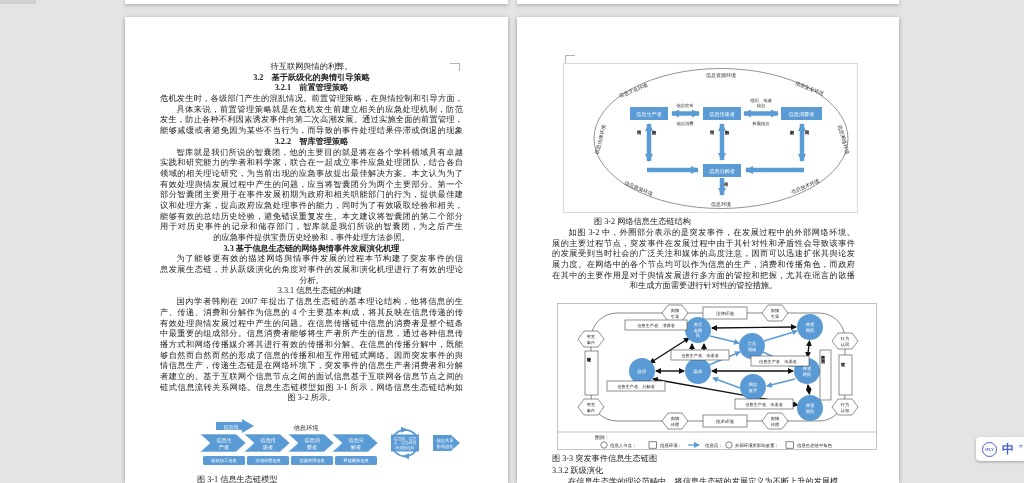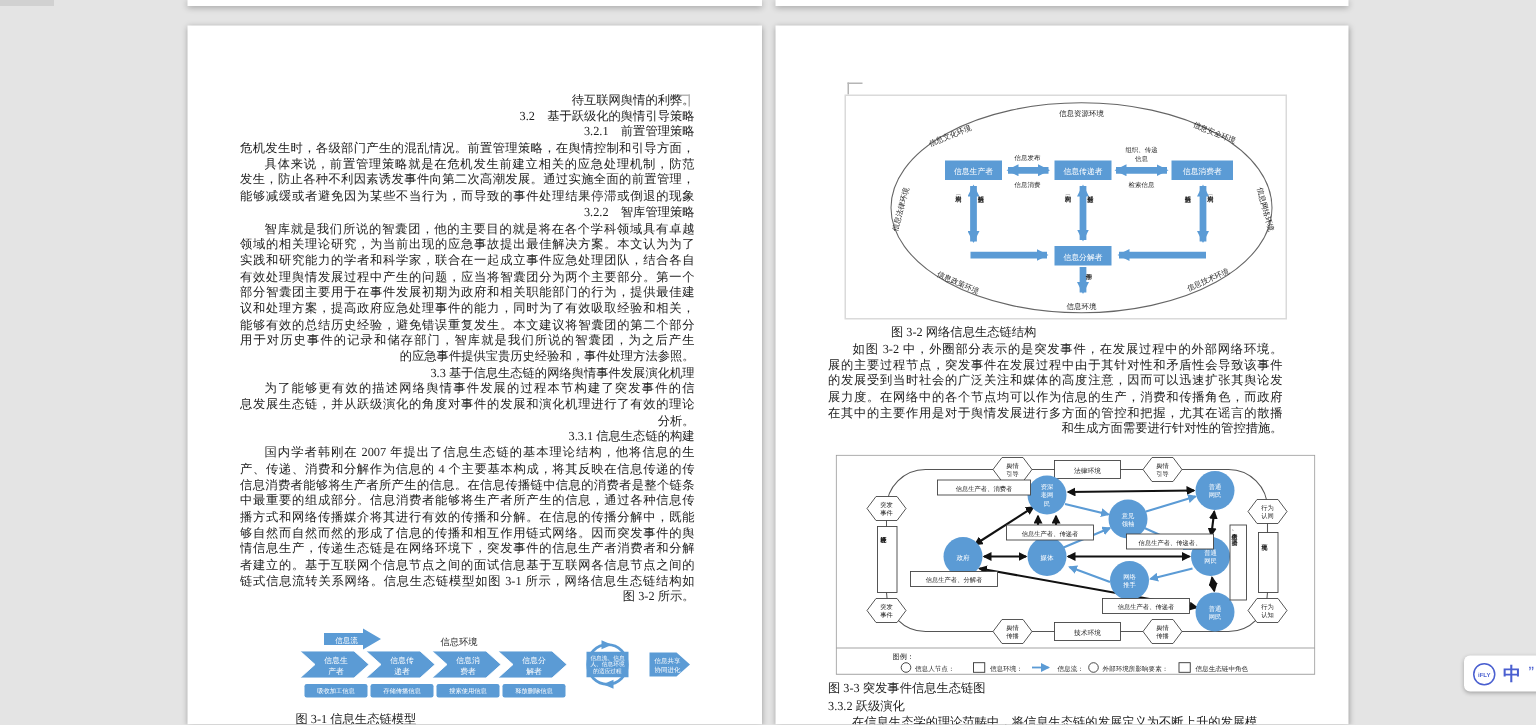--- a/index.html
+++ b/index.html
@@ -8,22 +8,22 @@
   .abs{position:absolute}
   .prev-strip{position:absolute;top:0;height:4px;background:#fff;box-shadow:0 1px 4px rgba(0,0,0,.3)}
   #prev-left{left:125px;width:383px}
   #prev-right{left:517px;width:382px}
   #corner-dark{left:0;top:0;width:36px;height:3.5px;background:#d1d1d1}
   .page{position:absolute;top:17px;background:#fff;box-shadow:0 1px 4px rgba(0,0,0,.35);overflow:hidden;height:466px}
   #page-left{left:125px;width:383px}
   #page-right{left:517px;width:382px}
   .text-block{position:absolute;left:35px;width:303px;font-size:8.2px;color:#1c1c1c}
   .ln{height:10.7px;line-height:10.7px;overflow:hidden;text-align:justify;text-align-last:justify}
-  .ln.s{text-align:right;text-align-last:auto}
-  .ln.b{font-weight:normal}
+  .ln.s{text-align:center;text-align-last:auto}
+  .ln.b{font-weight:bold}
   .ln.i{text-indent:16.4px}
   .caption{position:absolute;font-size:8.2px;color:#1c1c1c;line-height:10.7px;white-space:nowrap}
   .boundary-mark{position:absolute;width:10px;height:8px}
   .bm-tl{border-top:1px solid #b5b5b5;border-left:1px solid #b5b5b5}
   .bm-tr{border-top:1px solid #b5b5b5;border-right:1px solid #b5b5b5}
   .figbox{position:absolute;border:1px solid #dadada}
   svg{display:block}
   svg text{font-family:"Liberation Sans","DejaVu Sans",sans-serif}
   .nodetxt{fill:#fff;text-anchor:middle}
   .blk{fill:#1c1c1c;text-anchor:middle}
@@ -75,24 +75,24 @@
       <div class="ln">发生，防止各种不利因素诱发事件向第二次高潮发展。通过实施全面的前置管理，</div>
 
       <div class="ln">能够减缓或者避免因为某些不当行为，而导致的事件处理结果停滞或倒退的现象</div>
 
 
 
       <div class="ln b s">3.2.2　智库管理策略</div>
 
       <div class="ln i">智库就是我们所说的智囊团，他的主要目的就是将在各个学科领域具有卓越</div>
 
+      <div class="ln">实践和研究能力的学者和科学家，联合在一起成立事件应急处理团队，结合各自</div>
+
       <div class="ln">领域的相关理论研究，为当前出现的应急事故提出最佳解决方案。本文认为为了</div>
 
-      <div class="ln">实践和研究能力的学者和科学家，联合在一起成立事件应急处理团队，结合各自</div>
-
       <div class="ln">有效处理舆情发展过程中产生的问题，应当将智囊团分为两个主要部分。第一个</div>
 
       <div class="ln">部分智囊团主要用于在事件发展初期为政府和相关职能部门的行为，提供最佳建</div>
 
       <div class="ln">议和处理方案，提高政府应急处理事件的能力，同时为了有效吸取经验和相关，</div>
 
       <div class="ln">能够有效的总结历史经验，避免错误重复发生。本文建议将智囊团的第二个部分</div>
 
       <div class="ln">用于对历史事件的记录和储存部门，智库就是我们所说的智囊团，为之后产生</div>
 
@@ -105,21 +105,21 @@
       <div class="ln">息发展生态链，并从跃级演化的角度对事件的发展和演化机理进行了有效的理论</div>
 
       <div class="ln s">分析。</div>
 
       <div class="ln i s">3.3.1 信息生态链的构建</div>
 
       <div class="ln i">国内学者韩刚在 2007 年提出了信息生态链的基本理论结构，他将信息的生</div>
 
       <div class="ln">产、传递、消费和分解作为信息的 4 个主要基本构成，将其反映在信息传递的传</div>
 
-      <div class="ln">信息消费者能够将生产者所产生的信息。在信息传播链中信息的消费者是整个链条</div>
+      <div class="ln">有效处理舆情发展过程中产生的问题。在信息传播链中信息的消费者是整个链条</div>
 
       <div class="ln">中最重要的组成部分。信息消费者能够将生产者所产生的信息，通过各种信息传</div>
 
       <div class="ln">播方式和网络传播媒介将其进行有效的传播和分解。在信息的传播分解中，既能</div>
 
       <div class="ln">够自然而自然而然的形成了信息的传播和相互作用链式网络。因而突发事件的舆</div>
 
       <div class="ln">情信息生产，传递生态链是在网络环境下，突发事件的信息生产者消费者和分解</div>
 
       <div class="ln">者建立的。基于互联网个信息节点之间的面试信息基于互联网各信息节点之间的</div>

